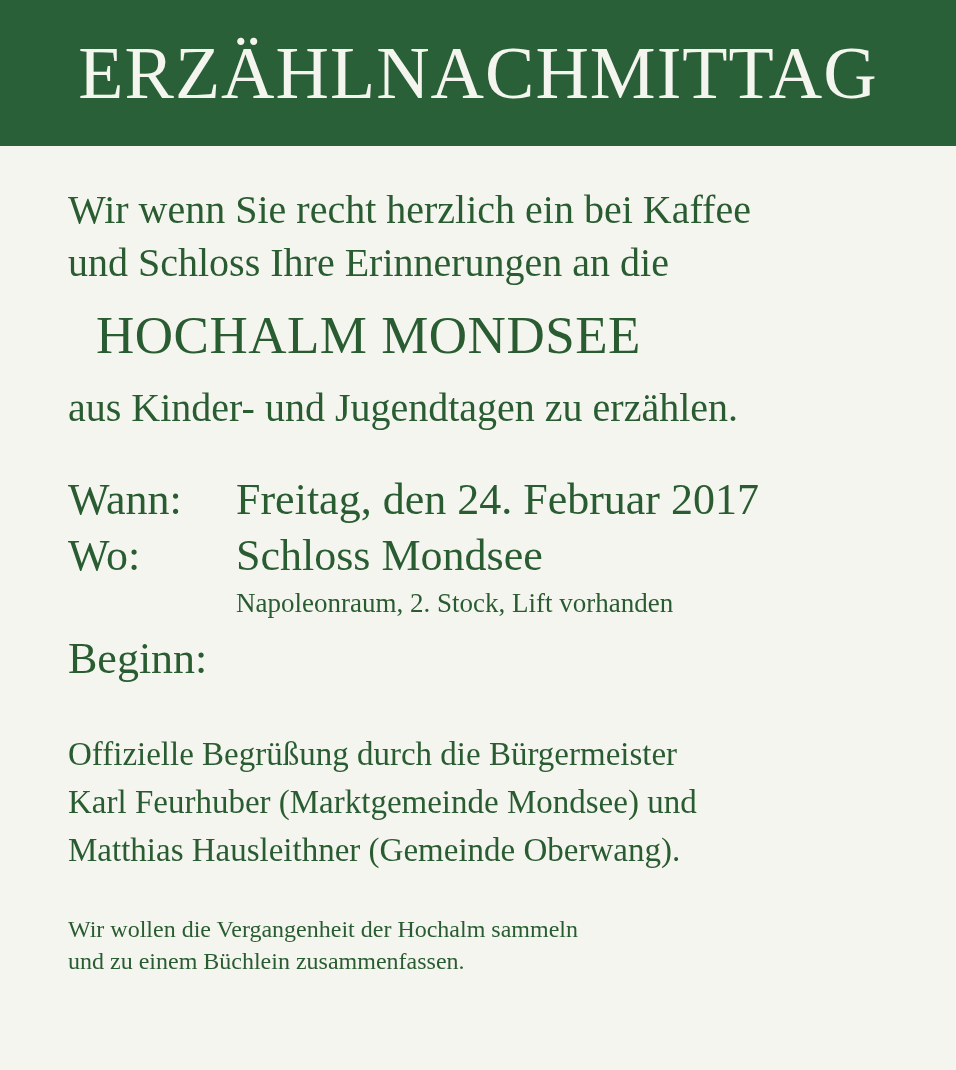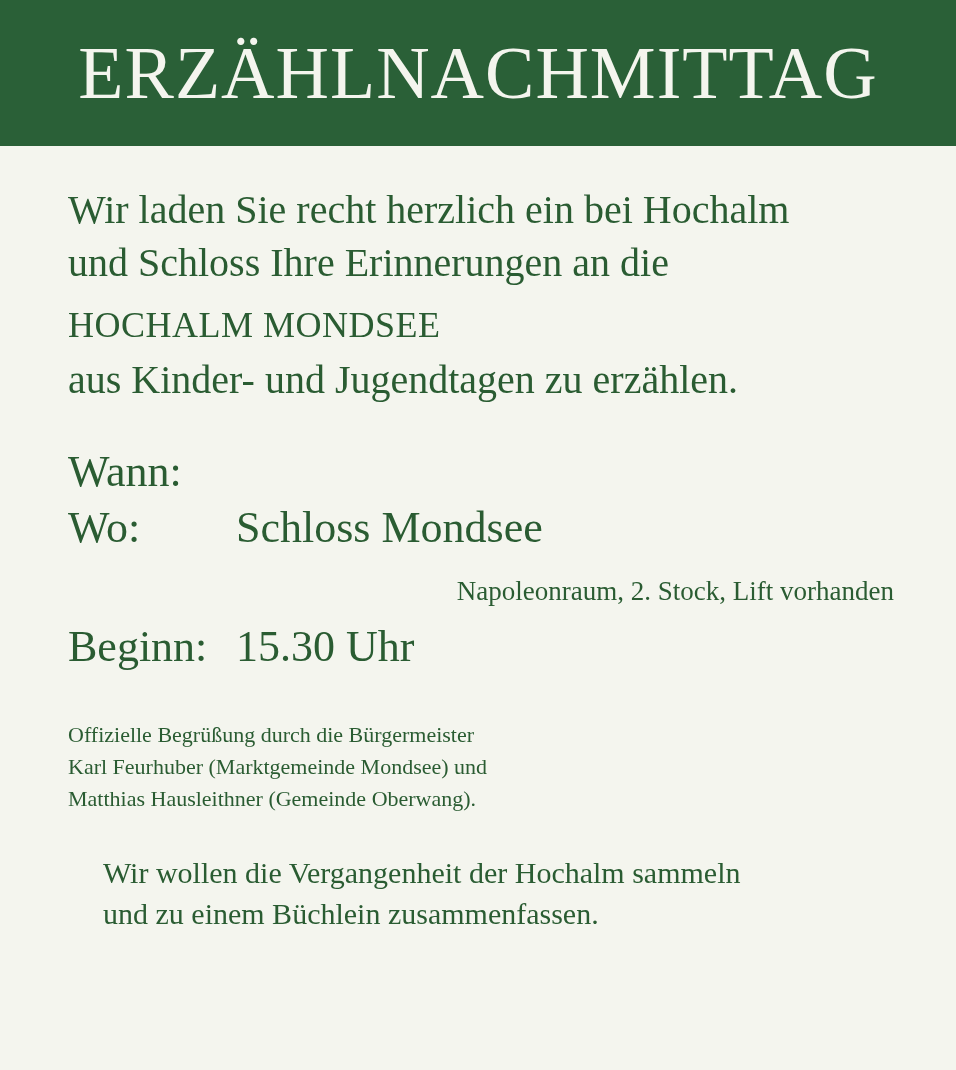--- a/index.html
+++ b/index.html
@@ -45,32 +45,33 @@
 
   .intro {
     font-size: 40px;
     line-height: 1.32;
     margin-top: 38px;
     color: #2a5c32;
   }
   .intro-line { display: block; }
 
   .highlight {
-    font-size: 36px;
+    font-size: 53px;
     letter-spacing: 0.5px;
     line-height: 1.18;
     margin-top: 14px;
     color: #2a5c32;
     white-space: nowrap;
+    margin-left: 28px;
   }
 
   .intro-after {
     font-size: 40px;
     line-height: 1.3;
-    margin-top: 8px;
+    margin-top: 16px;
     color: #2a5c32;
   }
 
   .details {
     margin-top: 38px;
   }
   .detail-row {
     display: flex;
     align-items: baseline;
     font-size: 44px;
@@ -80,86 +81,84 @@
     width: 168px;
     flex: 0 0 168px;
   }
   .detail-value {
     flex: 1 1 auto;
   }
   .detail-sub {
     margin-left: 168px;
     font-size: 27px;
     line-height: 1.2;
-    margin-top: 18px;
-    text-align: right;
+    margin-top: 2px;
   }
   .detail-row.begin {
     margin-top: 12px;
   }
 
   .greeting {
     margin-top: 44px;
-    font-size: 22px;
+    font-size: 33px;
     line-height: 1.45;
   }
   .greeting span { display: block; }
 
   .callout {
     margin-top: 38px;
   }
   .callout-bold {
     font-weight: bold;
     font-size: 35px;
     line-height: 1.3;
     letter-spacing: 0.3px;
   }
   .callout-text {
-    font-size: 30px;
+    font-size: 24px;
     line-height: 1.35;
     margin-top: 2px;
-    margin-left: 35px;
   }
   .callout-text span { display: block; }
 </style>
 </head>
 <body>
 
 <div class="poster">
 
   <div class="header-band">
     <div class="header-title">ERZÄHLNACHMITTAG</div>
   </div>
 
   <div class="body-area">
 
     <div class="intro">
-      <span class="intro-line">Wir laden Sie recht herzlich ein bei Hochalm</span>
+      <span class="intro-line">Wir wenn Sie recht herzlich ein bei Kaffee</span>
       <span class="intro-line">und Schloss Ihre Erinnerungen an die</span>
     </div>
 
     <div class="highlight">HOCHALM MONDSEE</div>
 
     <div class="intro-after">aus Kinder- und Jugendtagen zu erzählen.</div>
 
     <div class="details">
 
       <div class="detail-row">
         <div class="detail-label">Wann:</div>
+        <div class="detail-value">Freitag, den 24. Februar 2017</div>
       </div>
 
       <div class="detail-row">
         <div class="detail-label">Wo:</div>
         <div class="detail-value">Schloss Mondsee</div>
       </div>
       <div class="detail-sub">Napoleonraum, 2. Stock, Lift vorhanden</div>
 
       <div class="detail-row begin">
         <div class="detail-label">Beginn:</div>
-        <div class="detail-value">15.30 Uhr</div>
       </div>
 
     </div>
 
     <div class="greeting">
       <span>Offizielle Begrüßung durch die Bürgermeister</span>
       <span>Karl Feurhuber (Marktgemeinde Mondsee) und</span>
       <span>Matthias Hausleithner (Gemeinde Oberwang).</span>
     </div>
 

